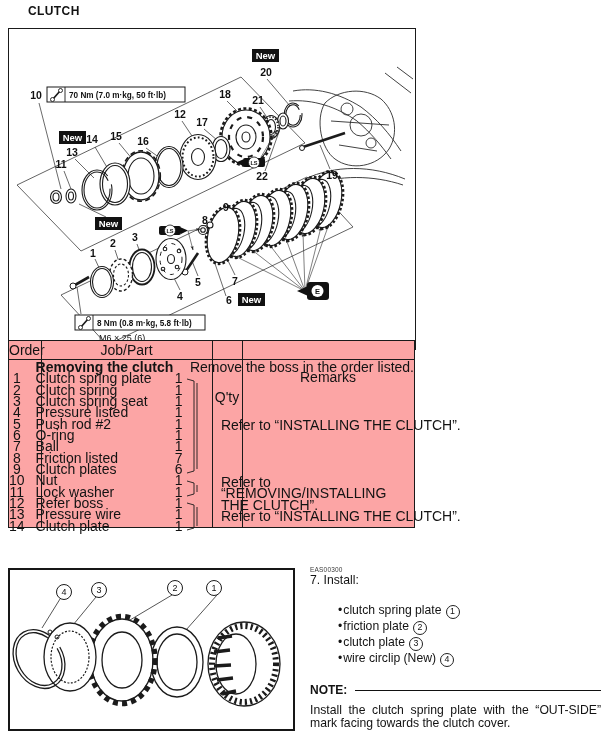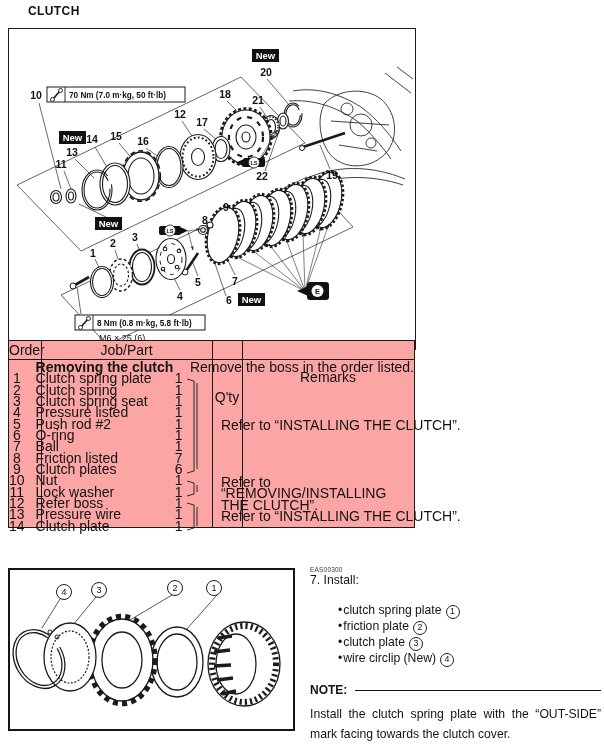--- a/index.html
+++ b/index.html
@@ -35,21 +35,21 @@
   #install{left:310px;top:566px;width:291px;}
   .eas{font-size:6.5px;color:#3a3a3a;letter-spacing:.2px;}
   .inst-title{font-size:13.6px;font-weight:bold;margin:1px 0 7px 0;letter-spacing:.1px;}
   .step{font-size:12.2px;margin-bottom:4px;}
   .bullets{list-style:none;margin:16px;padding:0 0 0 12px;}
   .bullets li{font-size:12.2px;line-height:15.8px;}
   .bullet{margin-right:1px;}
   .circ{display:inline-block;width:12px;height:12px;border:1px solid #222;border-radius:50%;text-align:center;line-height:11.5px;font-size:8.8px;margin-left:4px;vertical-align:0px;}
   .note-head{display:flex;align-items:center;margin-top:11px;font-size:12px;font-weight:bold;}
   .note-rule{flex:1;border-top:1.8px solid #111;margin-left:8px;margin-top:1px;}
-  .note-text{font-size:12.2px;line-height:20px;text-align:justify;margin-top:7px;}
+  .note-text{font-size:12.2px;line-height:13px;text-align:justify;margin-top:7px;}
 </style>
 </head>
 <body>
 
 <div class="abs" id="page-title">CLUTCH</div>
 
 <div class="abs" id="main-box">
 <svg width="406" height="320" viewBox="0 0 406 320">
   <defs>
     <marker id="arr" markerWidth="8" markerHeight="6" refX="7" refY="3" orient="auto">

